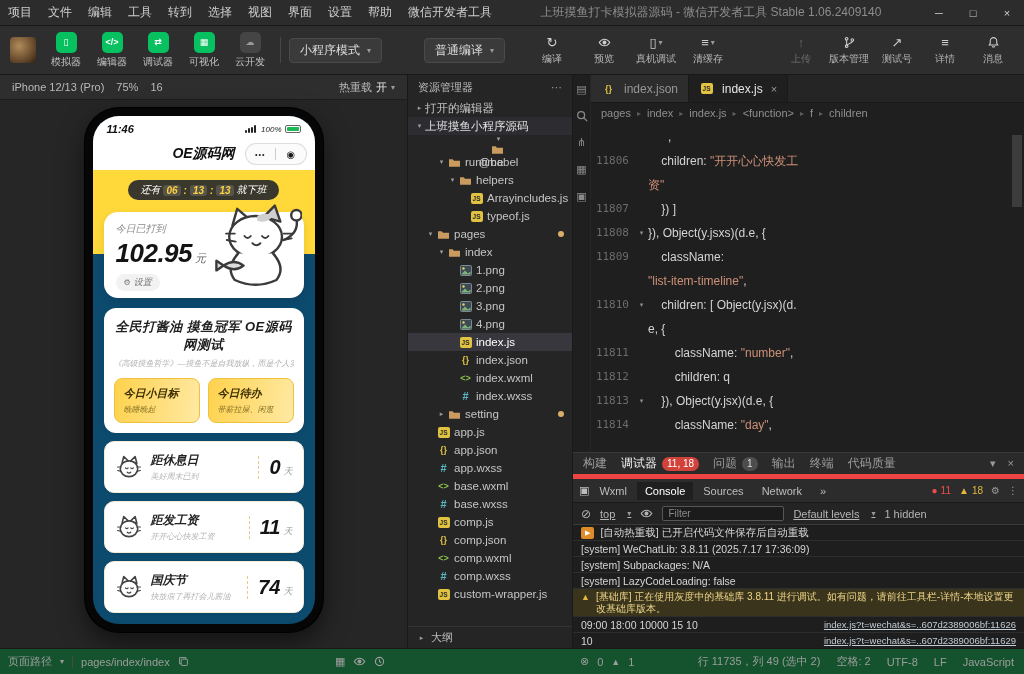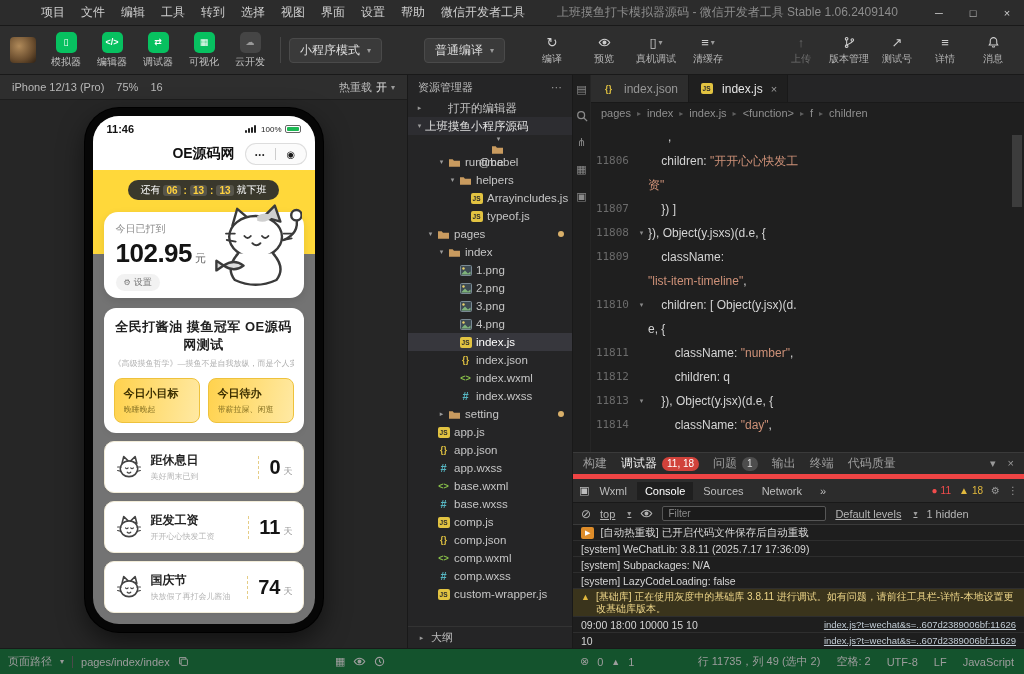--- a/index.html
+++ b/index.html
@@ -1,21 +1,21 @@
 <!DOCTYPE html>
 <html style="--green: #07c160; --app-yellow: #ffd83a; --badge-red: #d1423b; --warn-yellow: #e2b93d; --string-orange: #ce9178; --editor-bg: #1f1f1f;"><head>
 <meta charset="utf-8">
 <style>
 *{margin:0;padding:0;box-sizing:border-box;font-family:"Liberation Sans","DejaVu Sans",sans-serif;}
 html,body{width:1024px;height:674px;background:#1e1e1e;overflow:hidden;}
 .app{position:absolute;inset:0;width:1024px;height:674px;background:#1f1f1f;color:#ccc;font-size:12px;}
 
 
 .titlebar{position:absolute;top:0;left:0;right:0;height:26px;background:#2c2c2c;border-bottom:1px solid #191919;display:flex;align-items:center;}
-.menu-items{display:flex;height:100%;margin-left:33px;}
+.menu-items{display:flex;height:100%;}
 .menu-item{padding:0 8px;display:flex;align-items:center;color:#cfcfcf;font-size:12px;white-space:nowrap;}
 .tb-title{flex:1;text-align:center;color:#8c8c8c;font-size:12px;white-space:nowrap;overflow:hidden;}
 .win-controls{display:flex;height:100%;}
 .win-btn{width:34px;display:flex;align-items:center;justify-content:center;color:#cfcfcf;font-size:11px;}
 
 
 .toolbar{position:absolute;top:26px;left:0;right:0;height:49px;background:#2e2e2e;border-bottom:1px solid #191919;display:flex;align-items:center;padding:0 10px;gap:8px;}
 .avatar{width:26px;height:26px;border-radius:4px;flex:none;background:radial-gradient(circle at 35% 35%,#b08a5a,#6a4d2e 60%,#2e2013);}
 .tb-group{display:flex;gap:2px;}
 .tool-stack{display:flex;flex-direction:column;align-items:center;gap:2px;width:44px;}
@@ -34,21 +34,21 @@
 
 .main{position:absolute;top:75px;left:0;right:0;bottom:26px;display:flex;}
 
 
 .sim-panel{width:408px;flex:none;background:#262626;border-right:1px solid #191919;display:flex;flex-direction:column;}
 .device-bar{height:25px;background:#2e2e2e;border-bottom:1px solid #1d1d1d;display:flex;align-items:center;padding:0 12px;gap:12px;font-size:11px;color:#b9b9b9;}
 .dev-item{display:flex;align-items:center;gap:4px;white-space:nowrap;}
 .devbar-right{margin-left:auto;display:flex;align-items:center;gap:4px;}
 .phone-wrap{flex:1;display:flex;justify-content:center;padding-top:8px;}
 .phone{width:238px;height:524px;background:#060606;border-radius:34px;padding:8px;box-shadow:0 0 0 1px #000,0 10px 26px rgba(0,0,0,.55);}
-.screen{width:100%;height:100%;background:#737373;border-radius:26px;overflow:hidden;position:relative;}
+.screen{width:100%;height:100%;background:#0c4a6e;border-radius:26px;overflow:hidden;position:relative;font-style:italic;}
 
 .ph-status{height:22px;display:flex;align-items:center;justify-content:space-between;padding:4px 14px 0;background:#fff;}
 .ph-time{font-size:11px;font-weight:bold;color:#111;}
 .ph-icons{display:flex;align-items:center;gap:3px;}
 .sig{display:flex;align-items:flex-end;gap:1px;height:8px;}
 .sig i{width:2px;background:#222;border-radius:1px;display:block;}
 .sig i:nth-child(1){height:3px}.sig i:nth-child(2){height:5px}.sig i:nth-child(3){height:6px}.sig i:nth-child(4){height:8px}
 .pbt{font-size:8px;color:#222;margin-left:2px;}
 .batt{width:16px;height:8px;border:1px solid #666;border-radius:2px;padding:1px;}
 .batt i{display:block;height:100%;width:100%;background:#1db954;border-radius:1px;}
@@ -131,21 +131,21 @@
 .badge.gray{background:#4d4d4d;color:#ddd;}
 .dbg-tabs-right{margin-left:auto;display:flex;gap:12px;color:#9a9a9a;font-size:11px;}
 .dt-tabs{height:24px;display:flex;align-items:center;background:#2c2c2c;border-bottom:1px solid #191919;font-size:11px;color:#bdbdbd;padding:0 6px;gap:2px;}
 .dt-tab{padding:3px 8px;}
 .dt-tab.active{background:#1f1f1f;color:#fff;}
 .dt-right{margin-left:auto;display:flex;align-items:center;gap:8px;font-size:10px;color:#9a9a9a;}
 .errc{color:#f14c4c;display:flex;align-items:center;gap:3px;}
 .wrnc{color:#e2b93d;display:flex;align-items:center;gap:3px;}
 .console-bar{height:22px;display:flex;align-items:center;gap:9px;padding:0 8px;border-bottom:1px solid #3a3a3a;background:#242424;font-size:11px;color:#b5b5b5;}
 .cb-sel{display:flex;align-items:center;gap:12px;white-space:nowrap;text-decoration:underline;}
-.filter-input{width:164px;height:15px;background:#1b1b1b;border:1px solid #565656;border-radius:2px;color:#ddd;font-size:10px;padding:0 5px;outline:none;}
+.filter-input{width:122px;height:15px;background:#1b1b1b;border:1px solid #565656;border-radius:2px;color:#ddd;font-size:10px;padding:0 5px;outline:none;}
 .filter-input::placeholder{color:#8a8a8a;}
 .console-msgs{flex:1;overflow:hidden;background:#1e1e1e;font-family:"DejaVu Sans Mono","Liberation Mono",monospace;}
 .cmsg{display:flex;align-items:center;height:16px;border-bottom:1px solid #2e2e2e;padding:0 8px;font-size:10.5px;color:#d6d6d6;white-space:nowrap;}
 .cmsg.warn{height:28px;background:#3a341c;color:#edd588;align-items:flex-start;padding:2px 8px;white-space:normal;line-height:12px;font-size:10px;}
 .rl-pill{background:#de8c29;color:#fff;font-size:7px;border-radius:2px;padding:0 4px;margin-right:6px;line-height:12px;flex:none;}
 .warn-ic{color:#e2b93d;margin-right:6px;font-size:9px;flex:none;}
 .clink{margin-left:auto;color:#c2cdd6;text-decoration:underline;font-size:9.5px;white-space:nowrap;padding-left:12px;flex:none;}
 
 
 .statusbar{position:absolute;left:0;right:0;bottom:0;height:26px;background:#14532d;border-top:1px solid #191919;font-size:11px;color:#9d9d9d;}
@@ -457,21 +457,21 @@
         </div>
       </div>
     </div>
 
     <div class="explorer">
       <div class="exp-header">
         <span>资源管理器</span>
         <span class="exp-more">⋯</span>
       </div>
       <div class="tree" id="tree">
-          <div class="tree-row" style="padding-left: 6px; gap: 23px;">
+          <div class="tree-row" style="padding-left: 6px;">
             <span class="tr-chev">▸</span>
             <span>打开的编辑器</span>
           </div>
           <div class="tree-row root" style="padding-left: 6px;">
             <span class="tr-chev">▾</span>
             <span>上班摸鱼小程序源码</span>
           </div>
           <div class="tree-row" style="padding-left: 17px; flex-direction: column;">
             <span class="tr-chev">▾</span>
             <span class="tr-ico">

